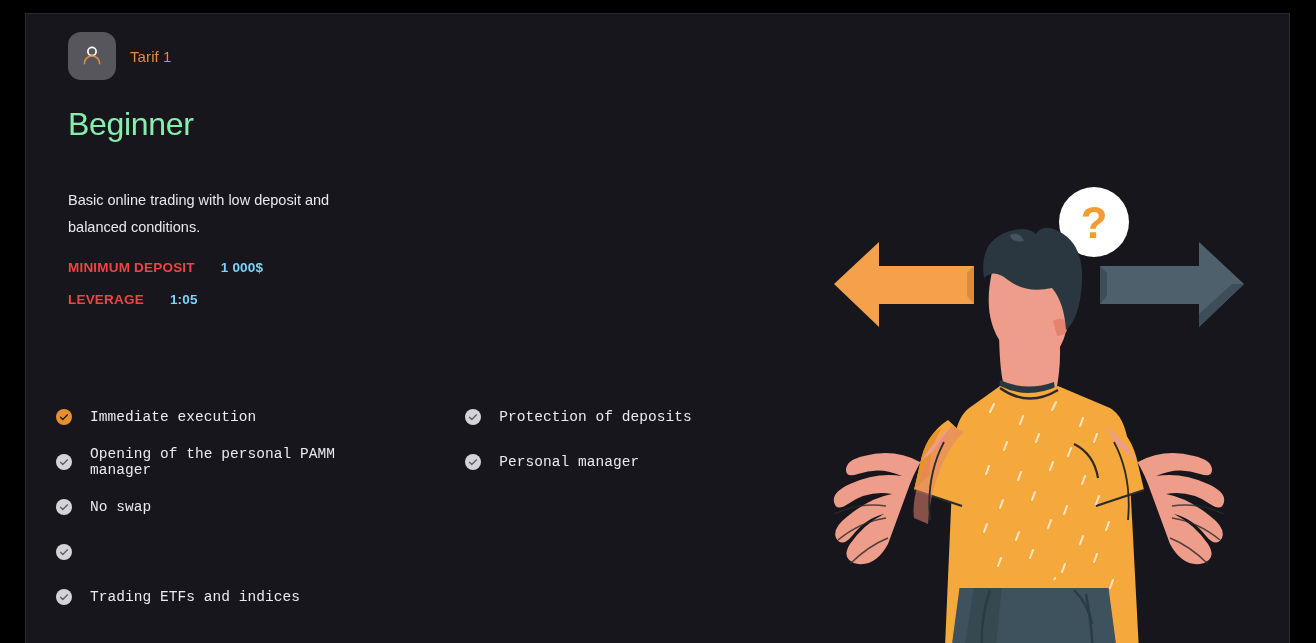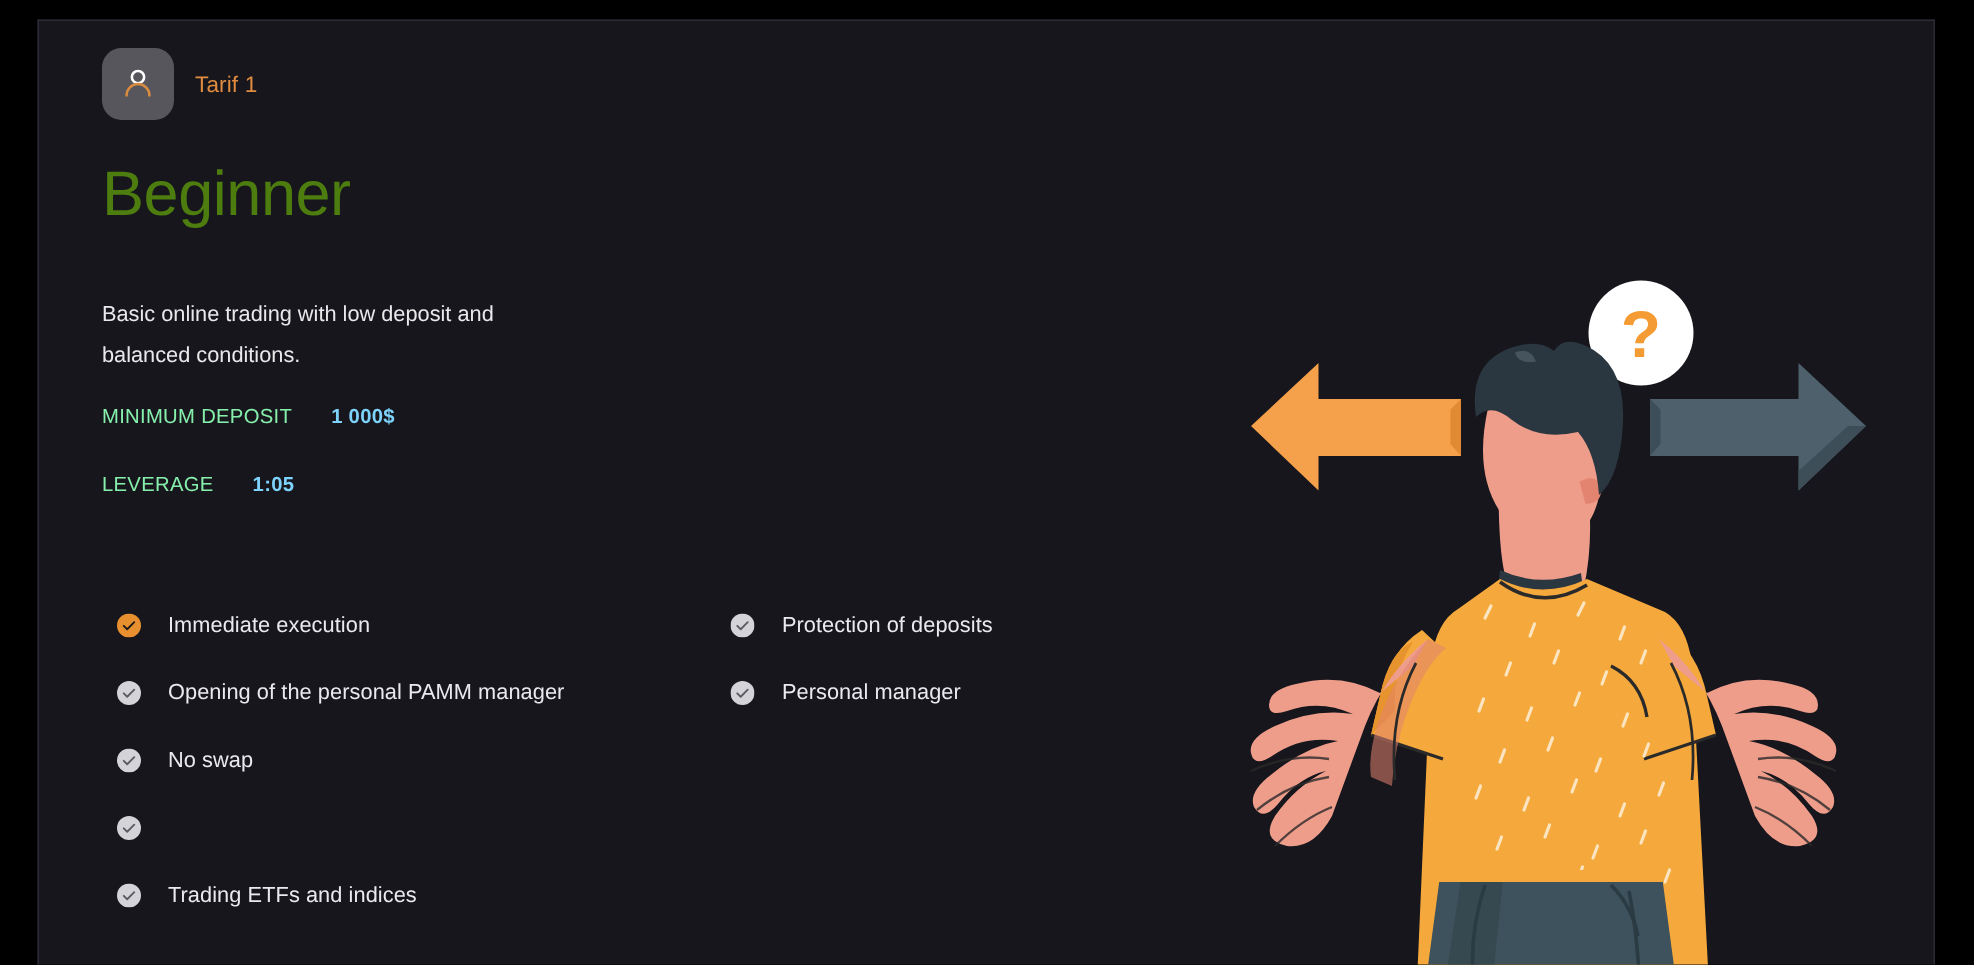--- a/index.html
+++ b/index.html
@@ -61,62 +61,63 @@
     flex: 0 0 auto;
   }
   .tariff-label {
     font-size: 15px;
     color: #e08b3f;
     letter-spacing: .1px;
   }
 
   .plan-title {
     margin-top: 28px;
-    font-size: 42px;
+    font-size: 32px;
     font-weight: 400;
-    color: #4d7c0f;
+    color: #86efac;
     letter-spacing: -.3px;
     line-height: 1;
   }
 
   .plan-desc {
     margin-top: 47px;
     font-size: 14.5px;
     line-height: 27px;
     color: #e9e9ec;
     max-width: 310px;
     font-weight: 400;
   }
 
   .spec-row {
-    margin-top: 30px;
+    margin-top: 17px;
     display: flex;
     align-items: baseline;
     font-size: 13.5px;
     letter-spacing: .2px;
   }
   .spec-row.first { margin-top: 19px; }
   .spec-key {
-    color: #86efac;
-    font-weight: normal;
+    color: #ef4444;
+    font-weight: bold;
     text-transform: uppercase;
   }
   .spec-val {
     color: #7dd3fc;
     font-weight: bold;
     margin-left: 26px;
   }
 
   
   .features {
     position: absolute;
-    left: 52px;
+    left: 30px;
     top: 380px;
     width: 720px;
     display: flex;
+    font-family: Liberation Mono, monospace;
   }
   .feature-col { width: 355px; }
   .feature-col.col-2 { width: 330px; margin-left: 75px; }
 
   .feature-item {
     display: flex;
     align-items: center;
     height: 45px;
     gap: 18px;
   }

